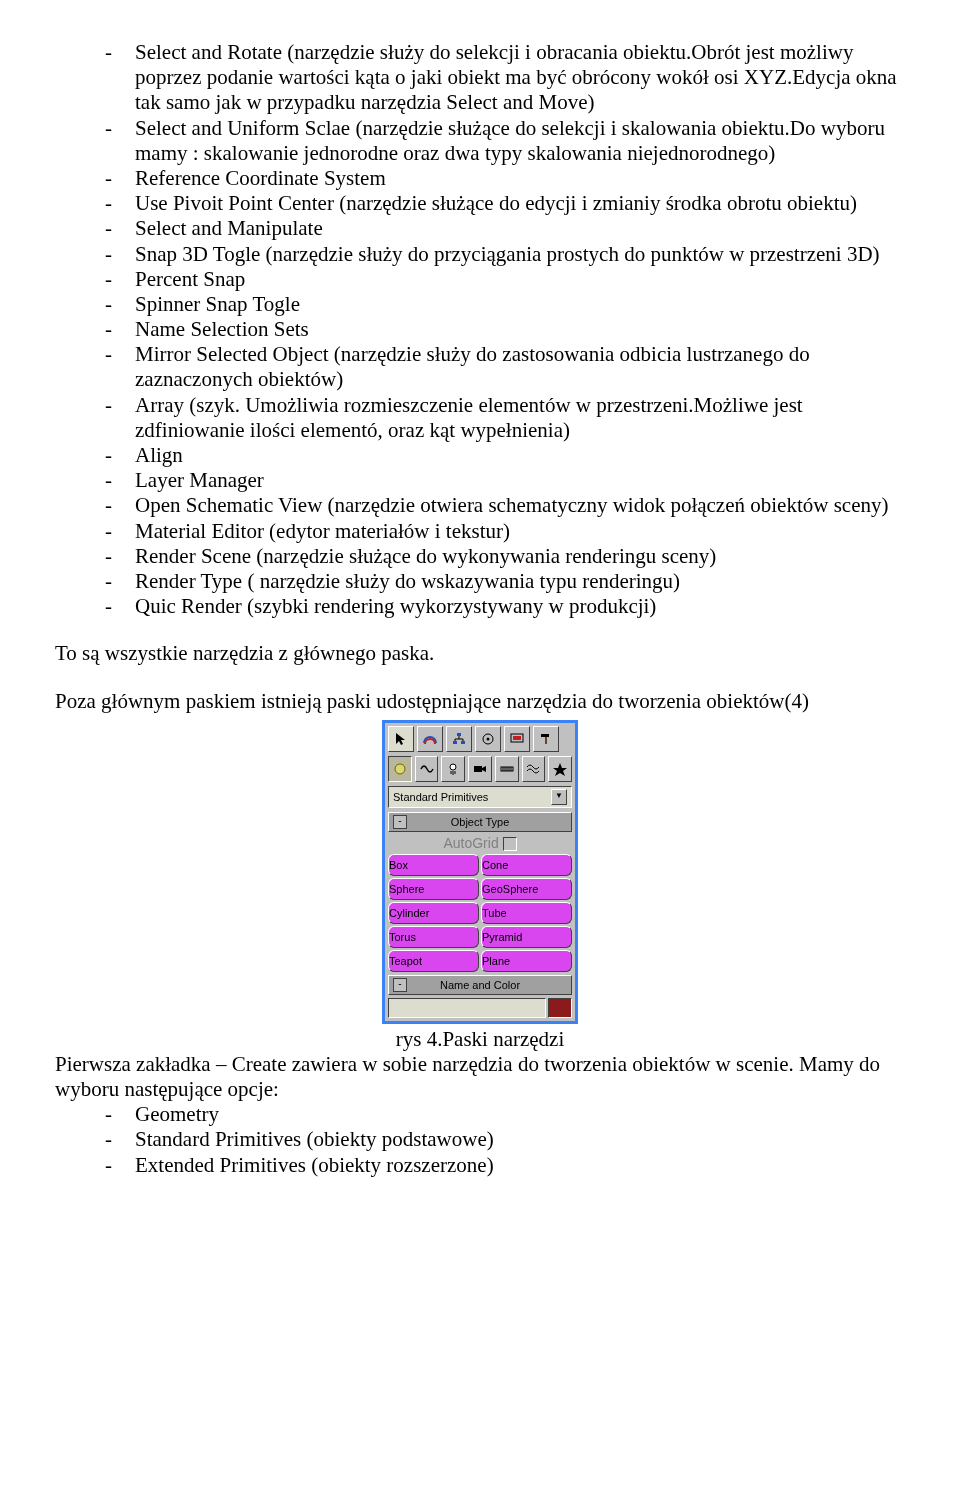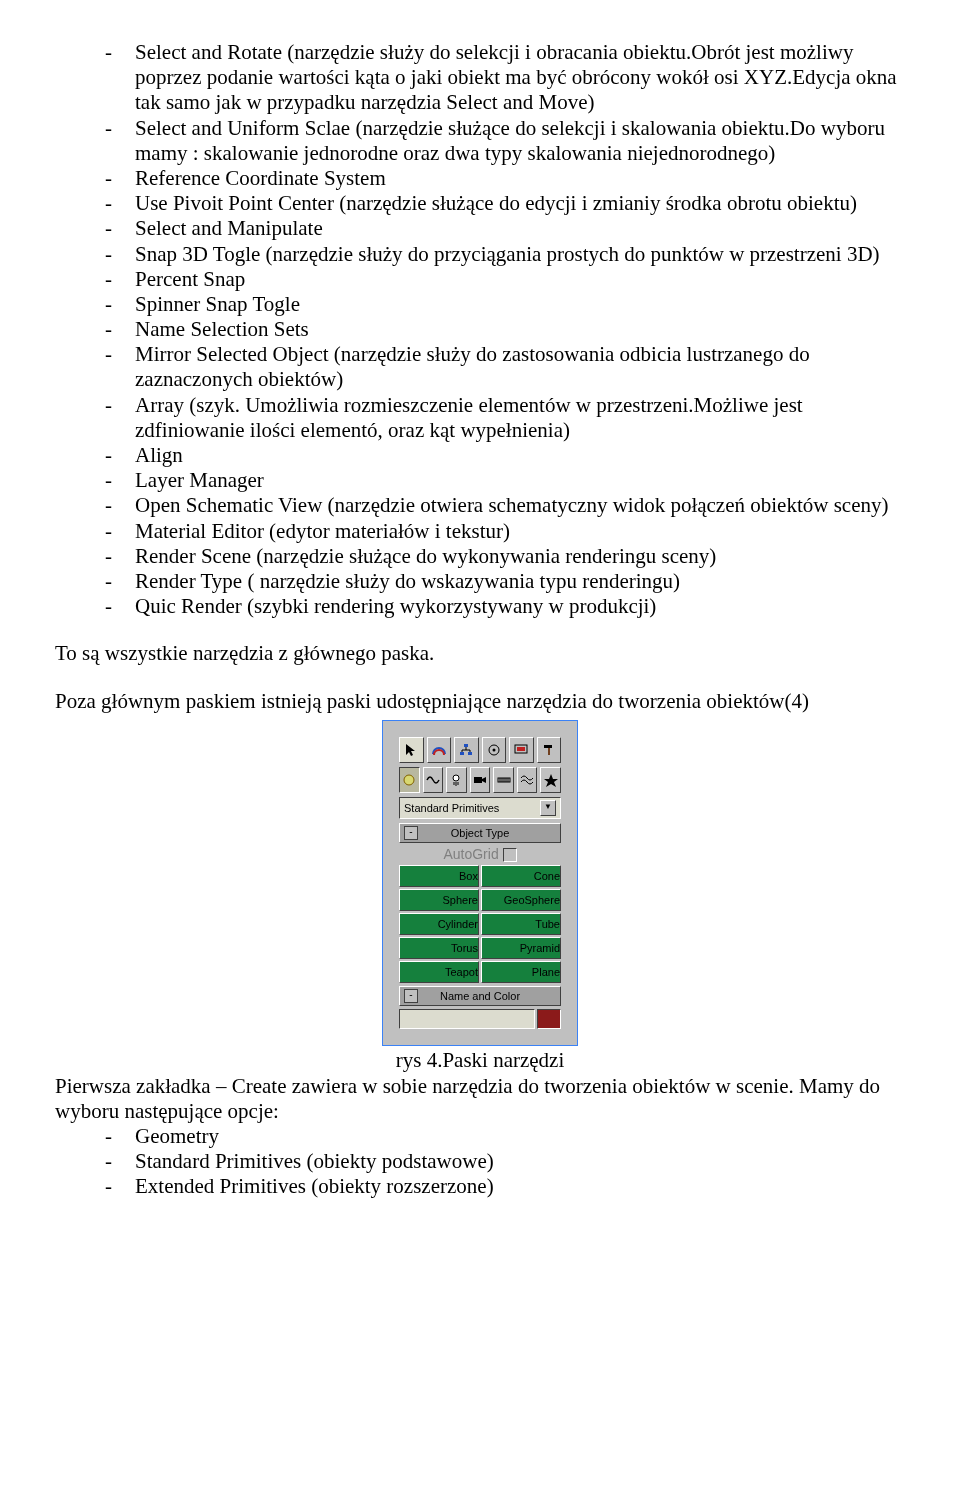--- a/index.html
+++ b/index.html
@@ -35,23 +35,23 @@
   p.spaced {
     margin: 22px 0 0 0;
   }
   .panel-wrap {
     text-align: center;
     margin: 6px 0 2px 0;
   }
   .panel {
     display: inline-block;
     background: #c0c0c0;
-    border: 1px solid #3b82f6;
+    border: 3px solid #3b82f6;
     width: 196px;
-    padding: 16px;
+    padding: 3px;
     box-sizing: border-box;
     text-align: left;
     font-family: Tahoma, Arial, sans-serif;
     font-size: 11px;
     color: #000;
   }
   .tabrow {
     display: flex;
     gap: 3px;
     margin-bottom: 4px;
@@ -162,29 +162,30 @@
     border-bottom: 1px solid #fff;
     vertical-align: middle;
   }
   .btngrid {
     display: grid;
     grid-template-columns: 1fr 1fr;
     gap: 2px;
     margin-bottom: 3px;
   }
   .obtn {
-    background: #15803d;
+    background: #d946ef;
     border-top: 1px solid #fff;
     border-left: 1px solid #fff;
     border-right: 1px solid #404040;
     border-bottom: 1px solid #404040;
     height: 20px;
-    text-align: right;
+    text-align: left;
     line-height: 20px;
     font-size:11px;
+    border-radius:6px;
   }
   .ncrow {
     display: flex;
     gap: 2px;
     align-items: center;
   }
   .ninput {
     flex: 1;
     background: #dcdccf;
     border-top: 1px solid #404040;

